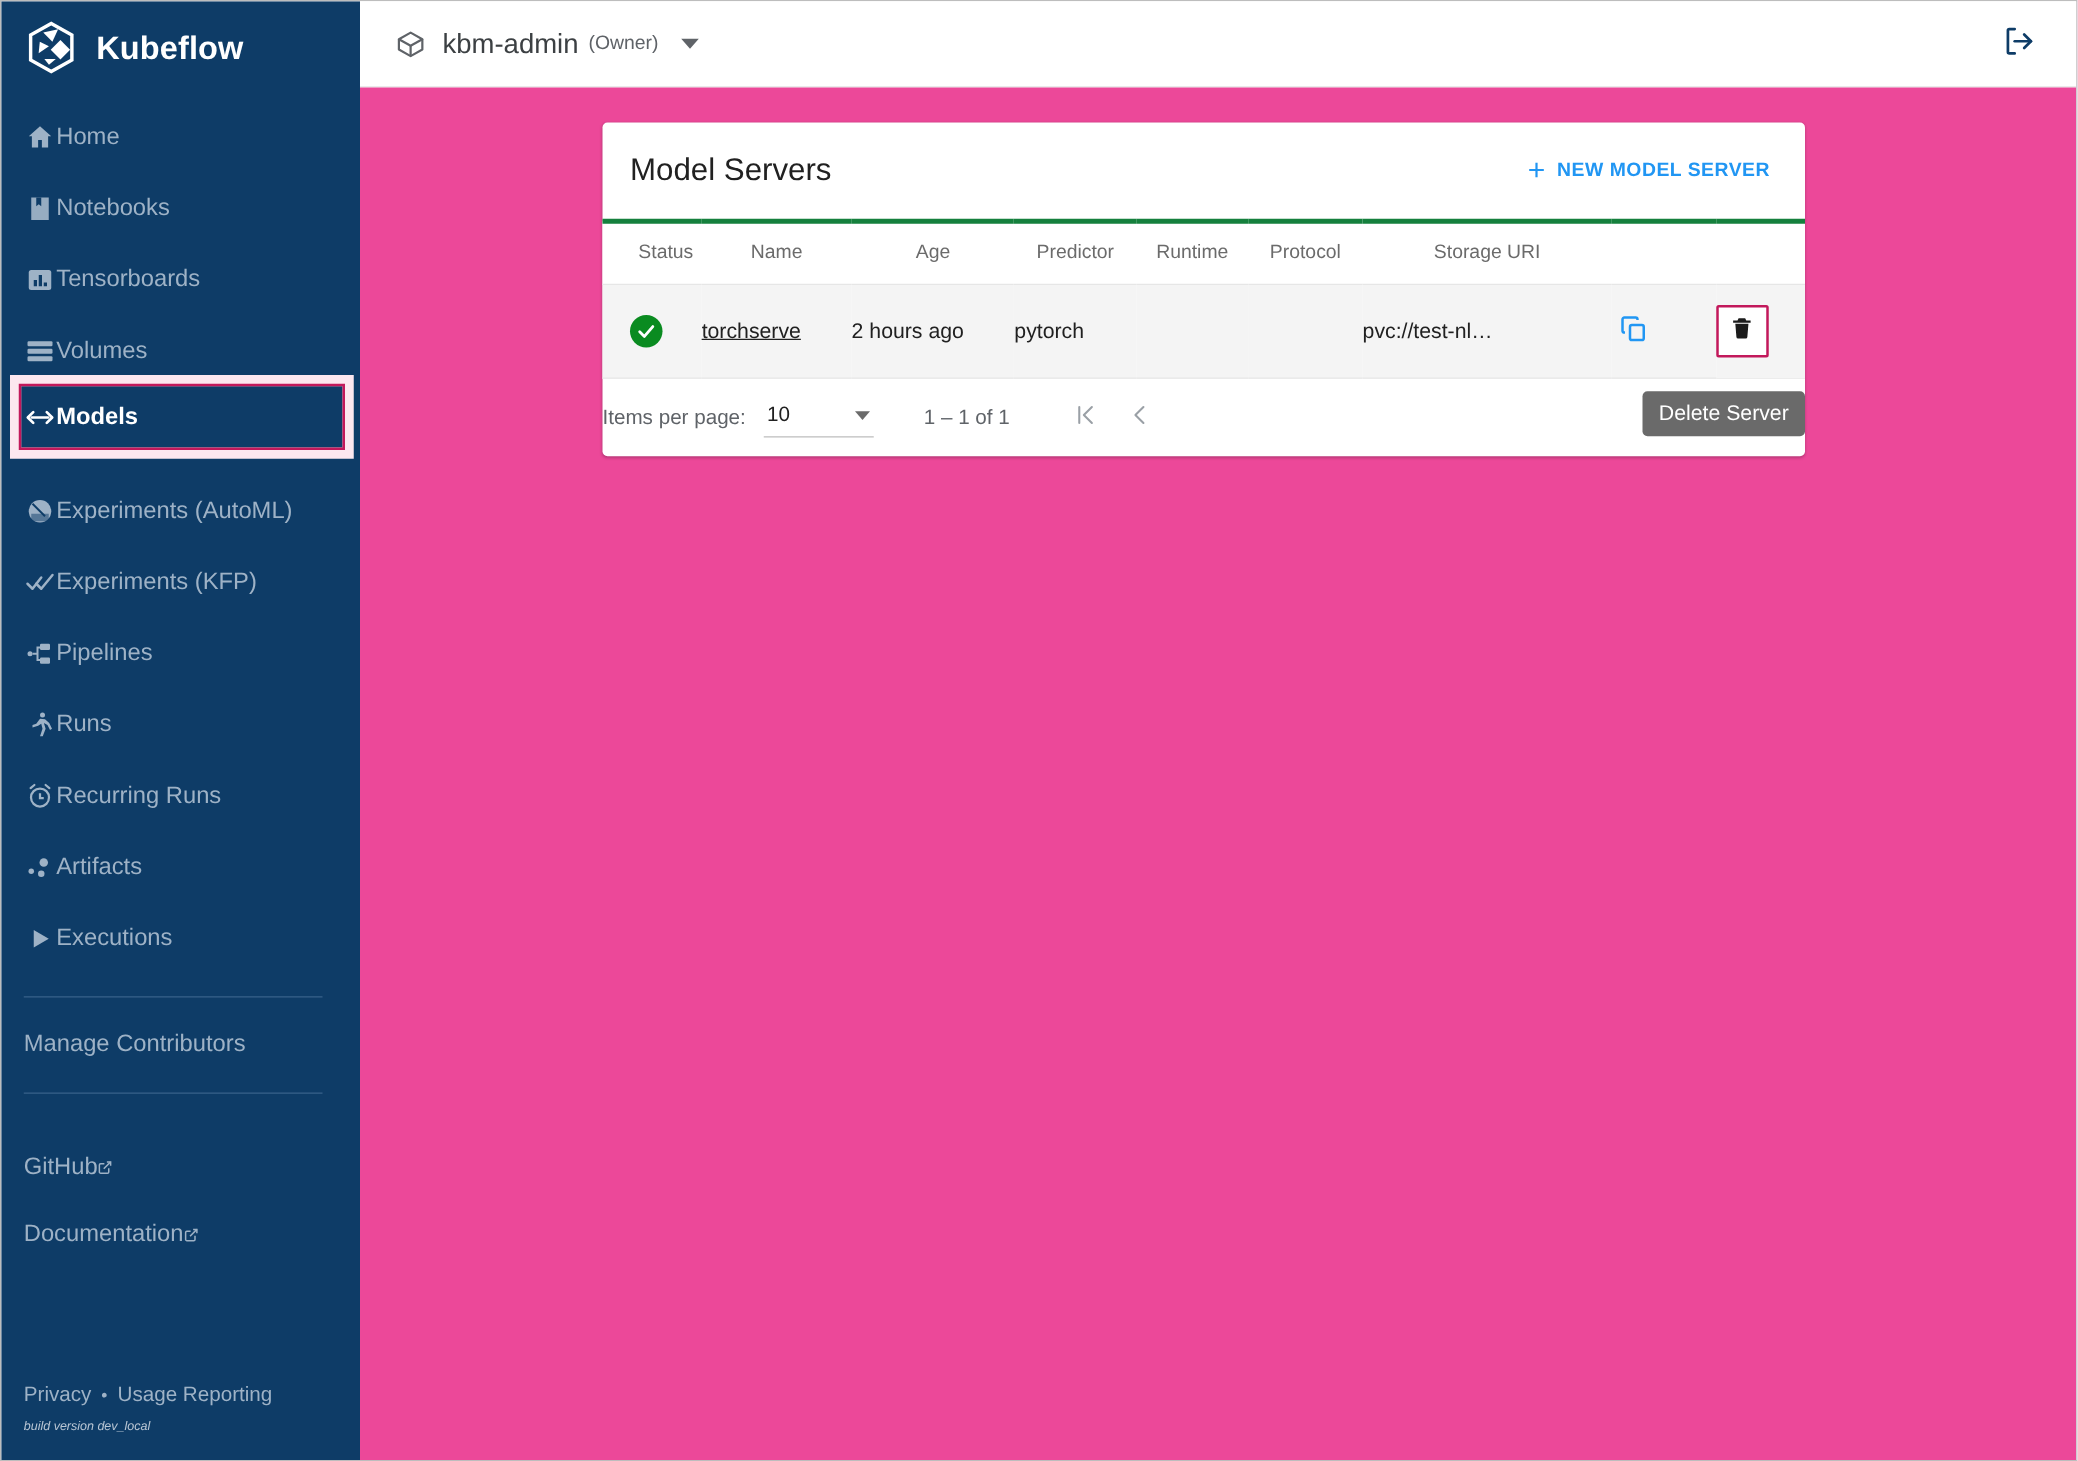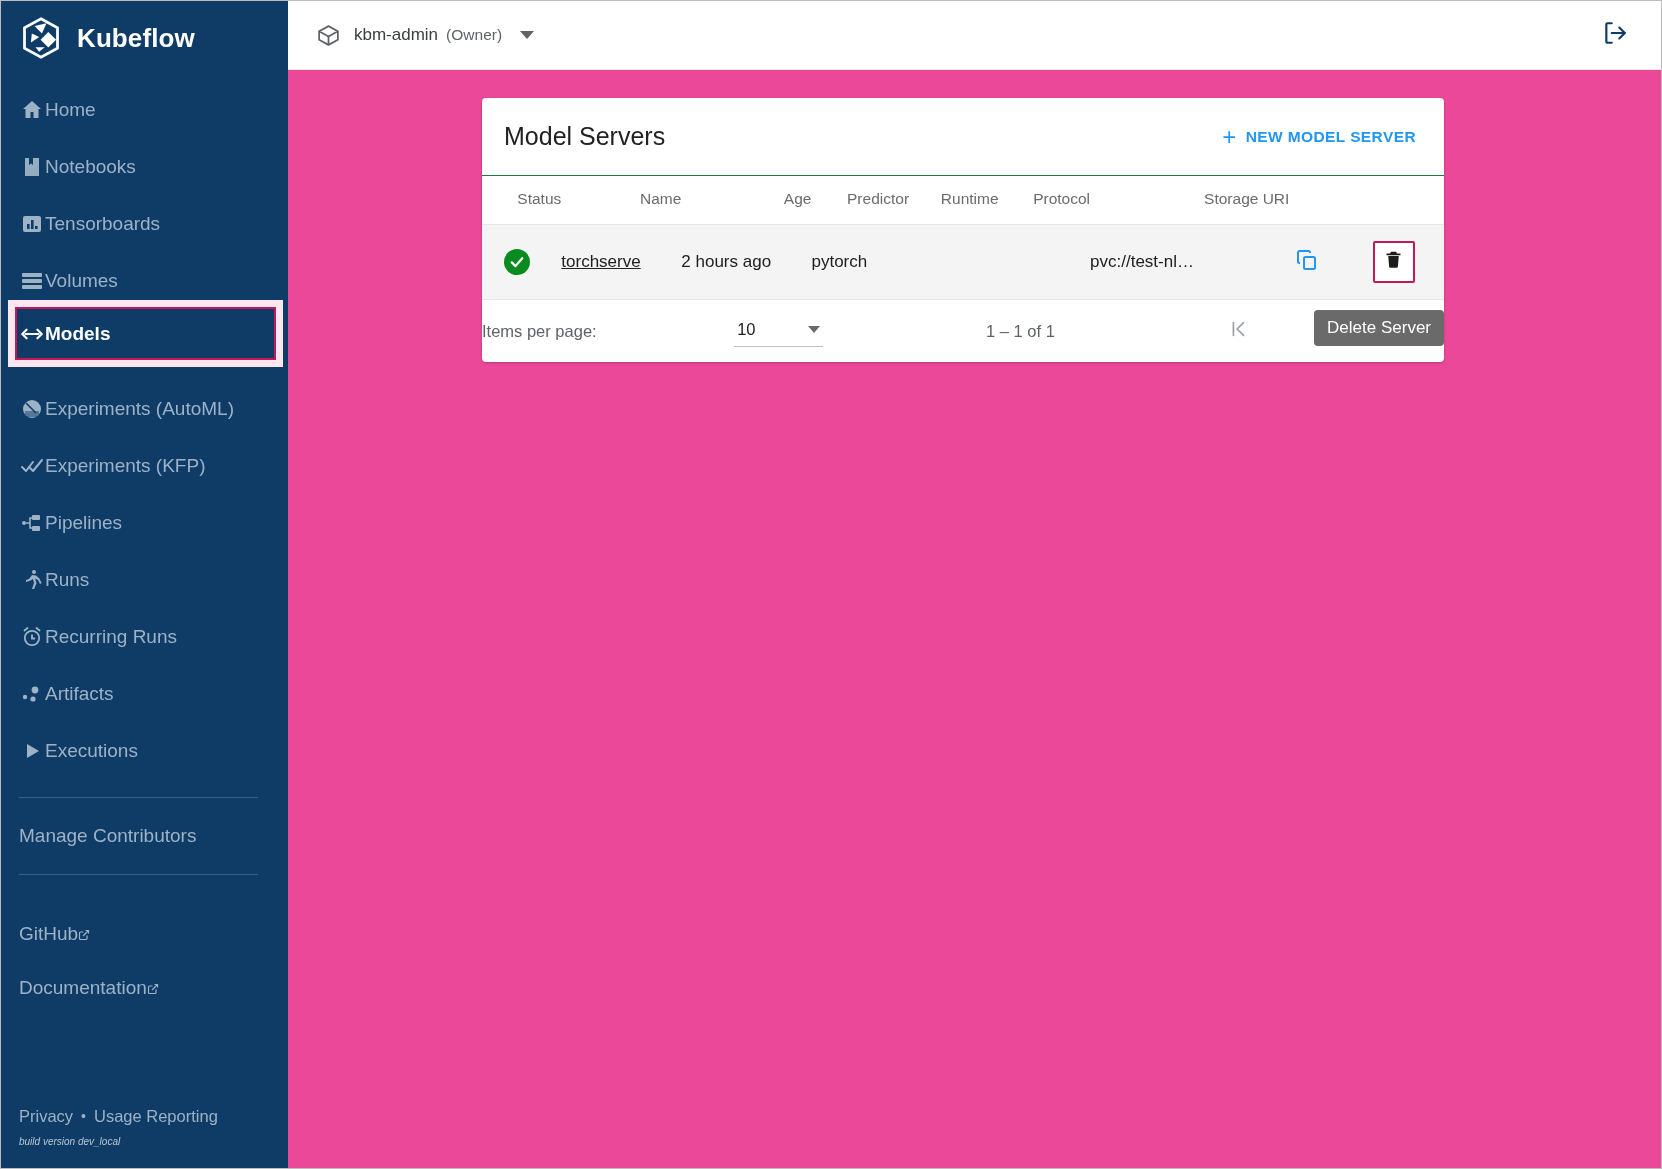--- a/index.html
+++ b/index.html
@@ -153,21 +153,21 @@
     padding: 0 26px 0 28px;
     background: #ffffff;
   }
   .ns-selector {
     display: flex;
     align-items: center;
     gap: 13px;
     cursor: pointer;
   }
   .ns-icon { width: 25px; height: 25px; color: #5f6368; }
-  .ns-name { font-size: 17px; color: #3c4043; }
+  .ns-name { font-size: 22px; color: #3c4043; }
   .ns-role { font-size: 15.5px; color: #5f6368; margin-left: -5px; }
   .caret {
     width: 0; height: 0;
     border-left: 7px solid transparent;
     border-right: 7px solid transparent;
     border-top: 8px solid #5f6368;
     margin-left: 5px;
   }
   .logout-btn {
     width: 40px; height: 40px;
@@ -223,26 +223,26 @@
     font-weight: 400;
     color: #2196f3;
   }
 
   table.servers {
     width: 100%;
     border-collapse: collapse;
     table-layout: fixed;
   }
   table.servers thead th {
-    text-align: right;
+    text-align: center;
     font-size: 15.5px;
     font-weight: normal;
     color: #6b6b6b;
     padding: 14px 0 16px 0;
-    border-top: 1px solid #15803d;
+    border-top: 4px solid #15803d;
     border-bottom: 1px solid #e6e6e6;
     background: #ffffff;
   }
   .col-status { width: 78px; padding-left: 22px !important; }
   .col-name   { width: 118px; }
   .col-age    { width: 128px; }
   .col-pred   { width: 96px; }
   .col-rt     { width: 88px; }
   .col-proto  { width: 90px; }
   .col-uri    { width: 196px; }
@@ -296,21 +296,21 @@
     align-items: center; justify-content: center;
     width: 42px; height: 42px;
     border: 2px solid #c2185b;
     border-radius: 2px;
     background: #ffffff;
   }
 
   .pager {
     display: flex;
     align-items: center;
-    justify-content: space-between;
+    justify-content: flex-start;
     height: 62px;
     padding-right: 16px;
     gap: 0;
     font-size: 16.5px;
     color: #5f6368;
     position: relative;
   }
   .pager-label { margin-right: 14px; }
   .pager-select {
     display: flex;

